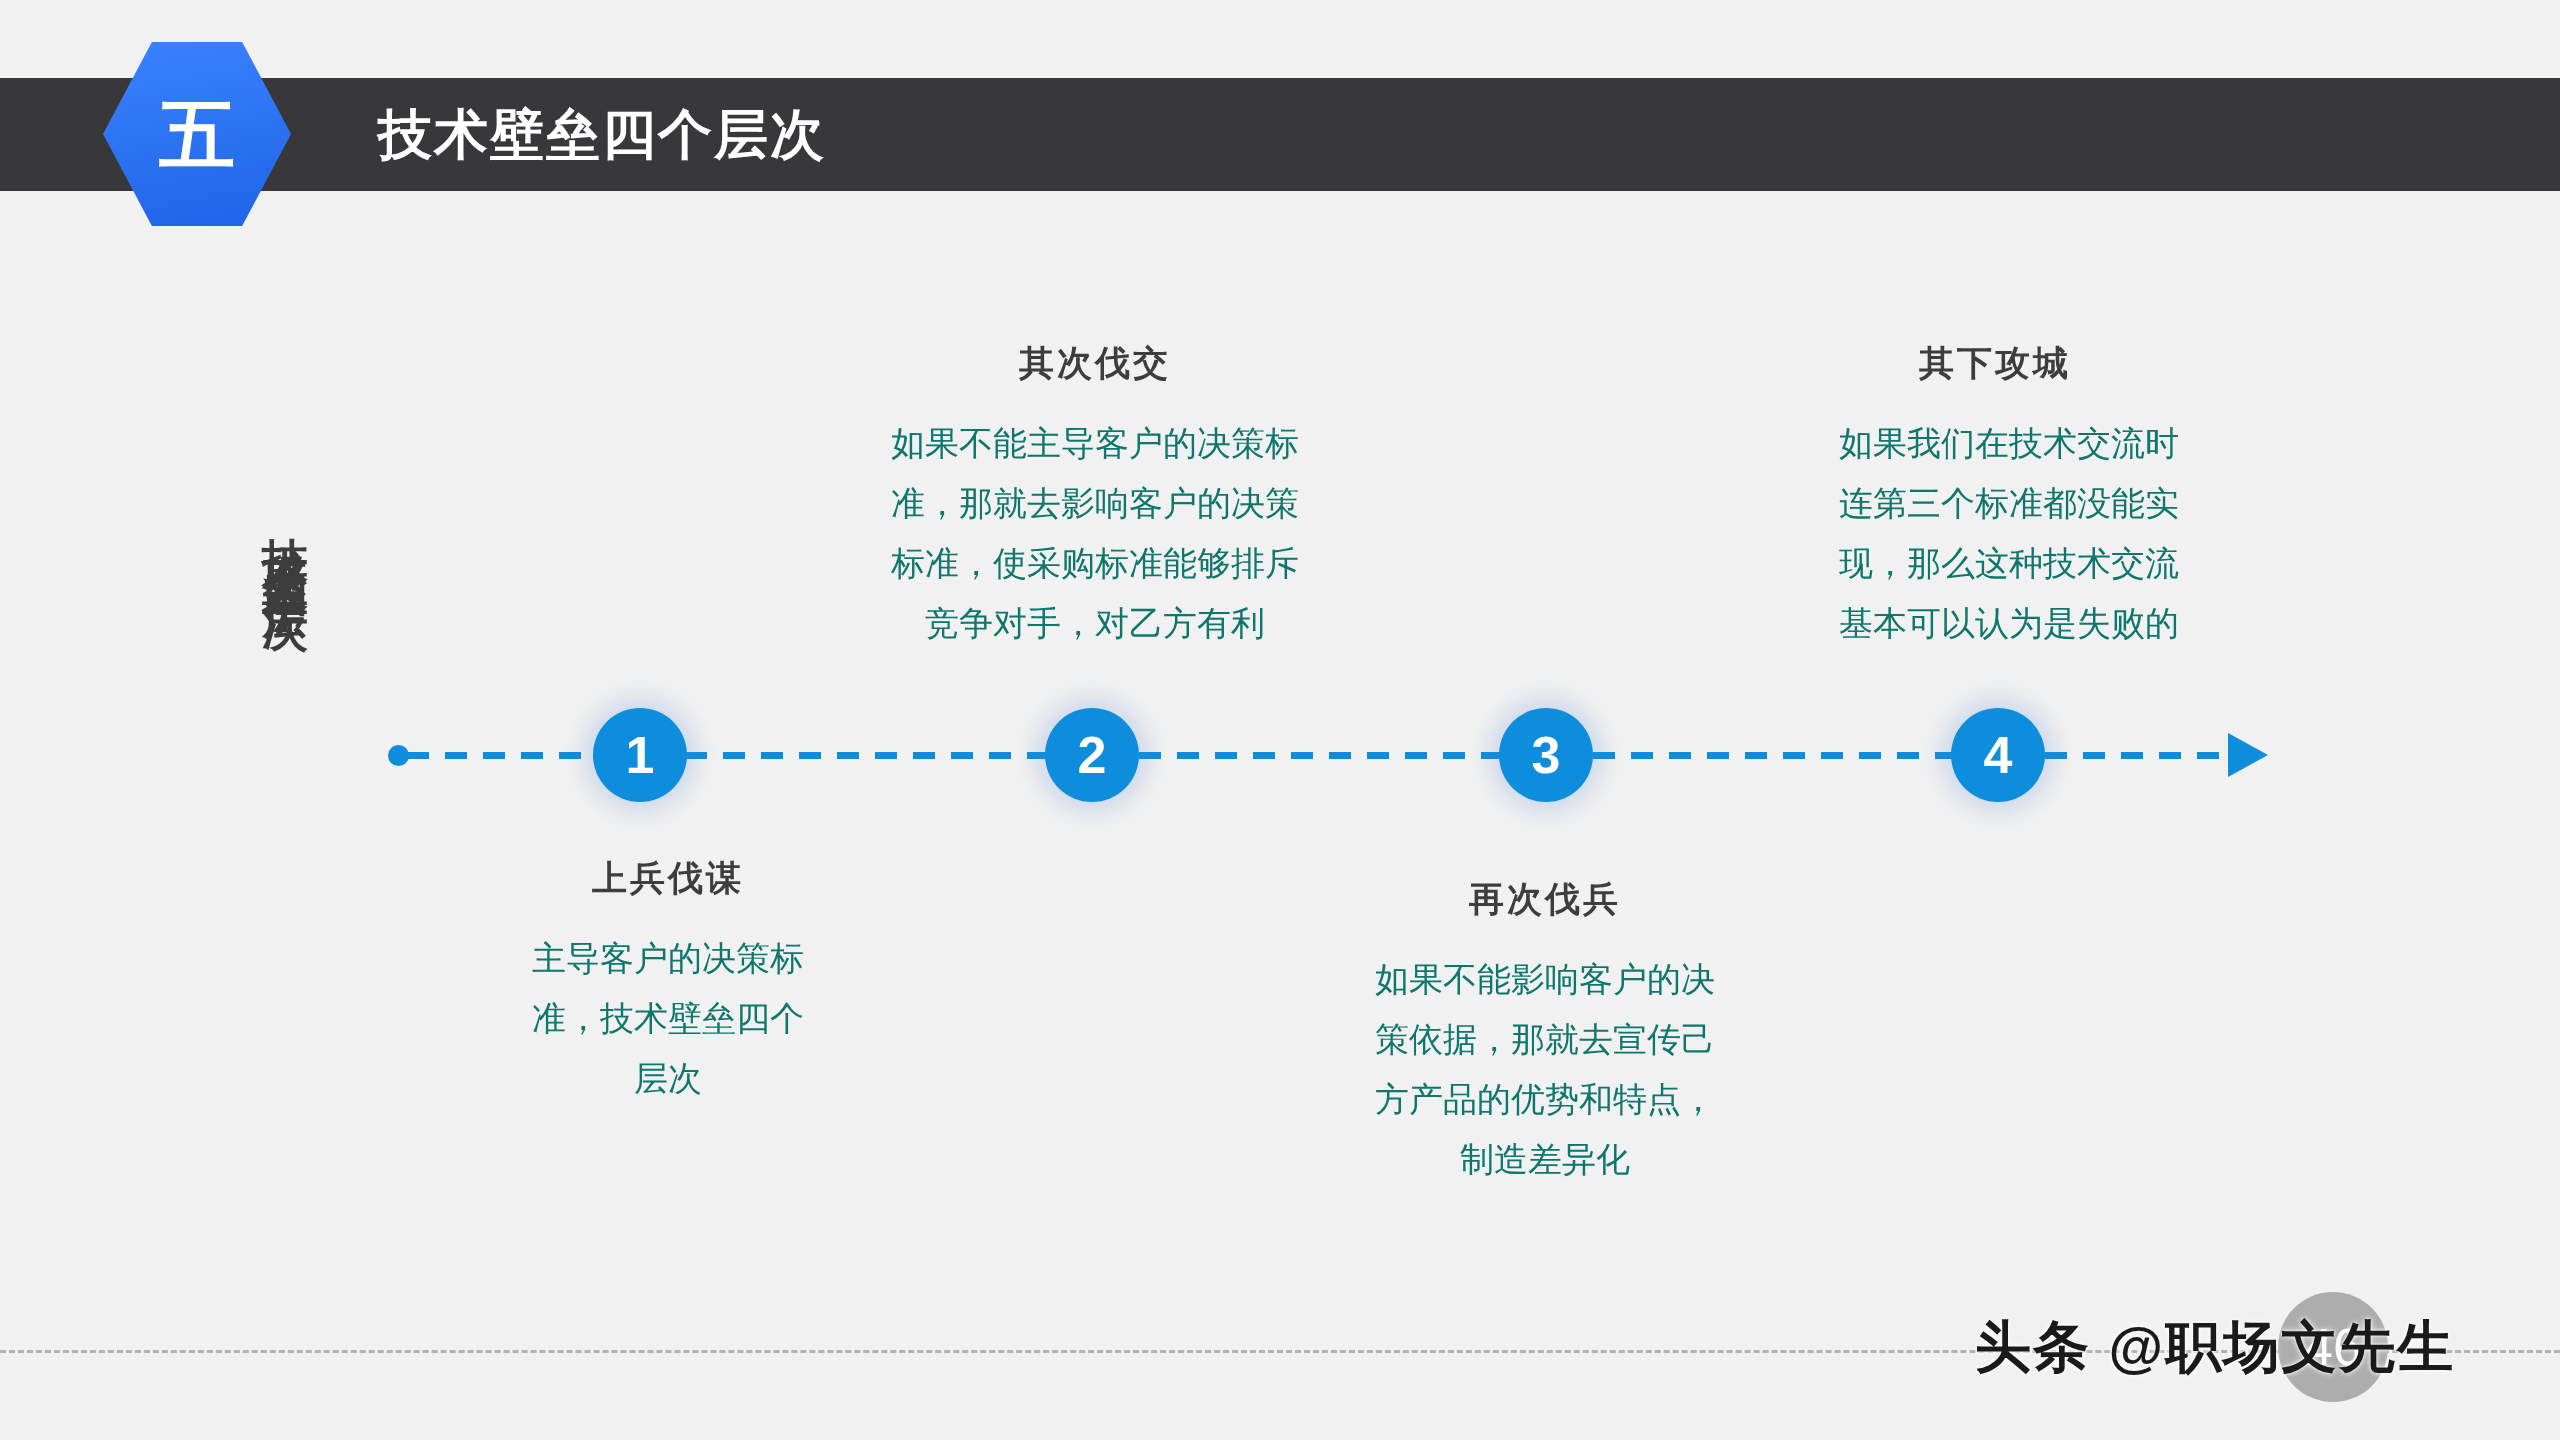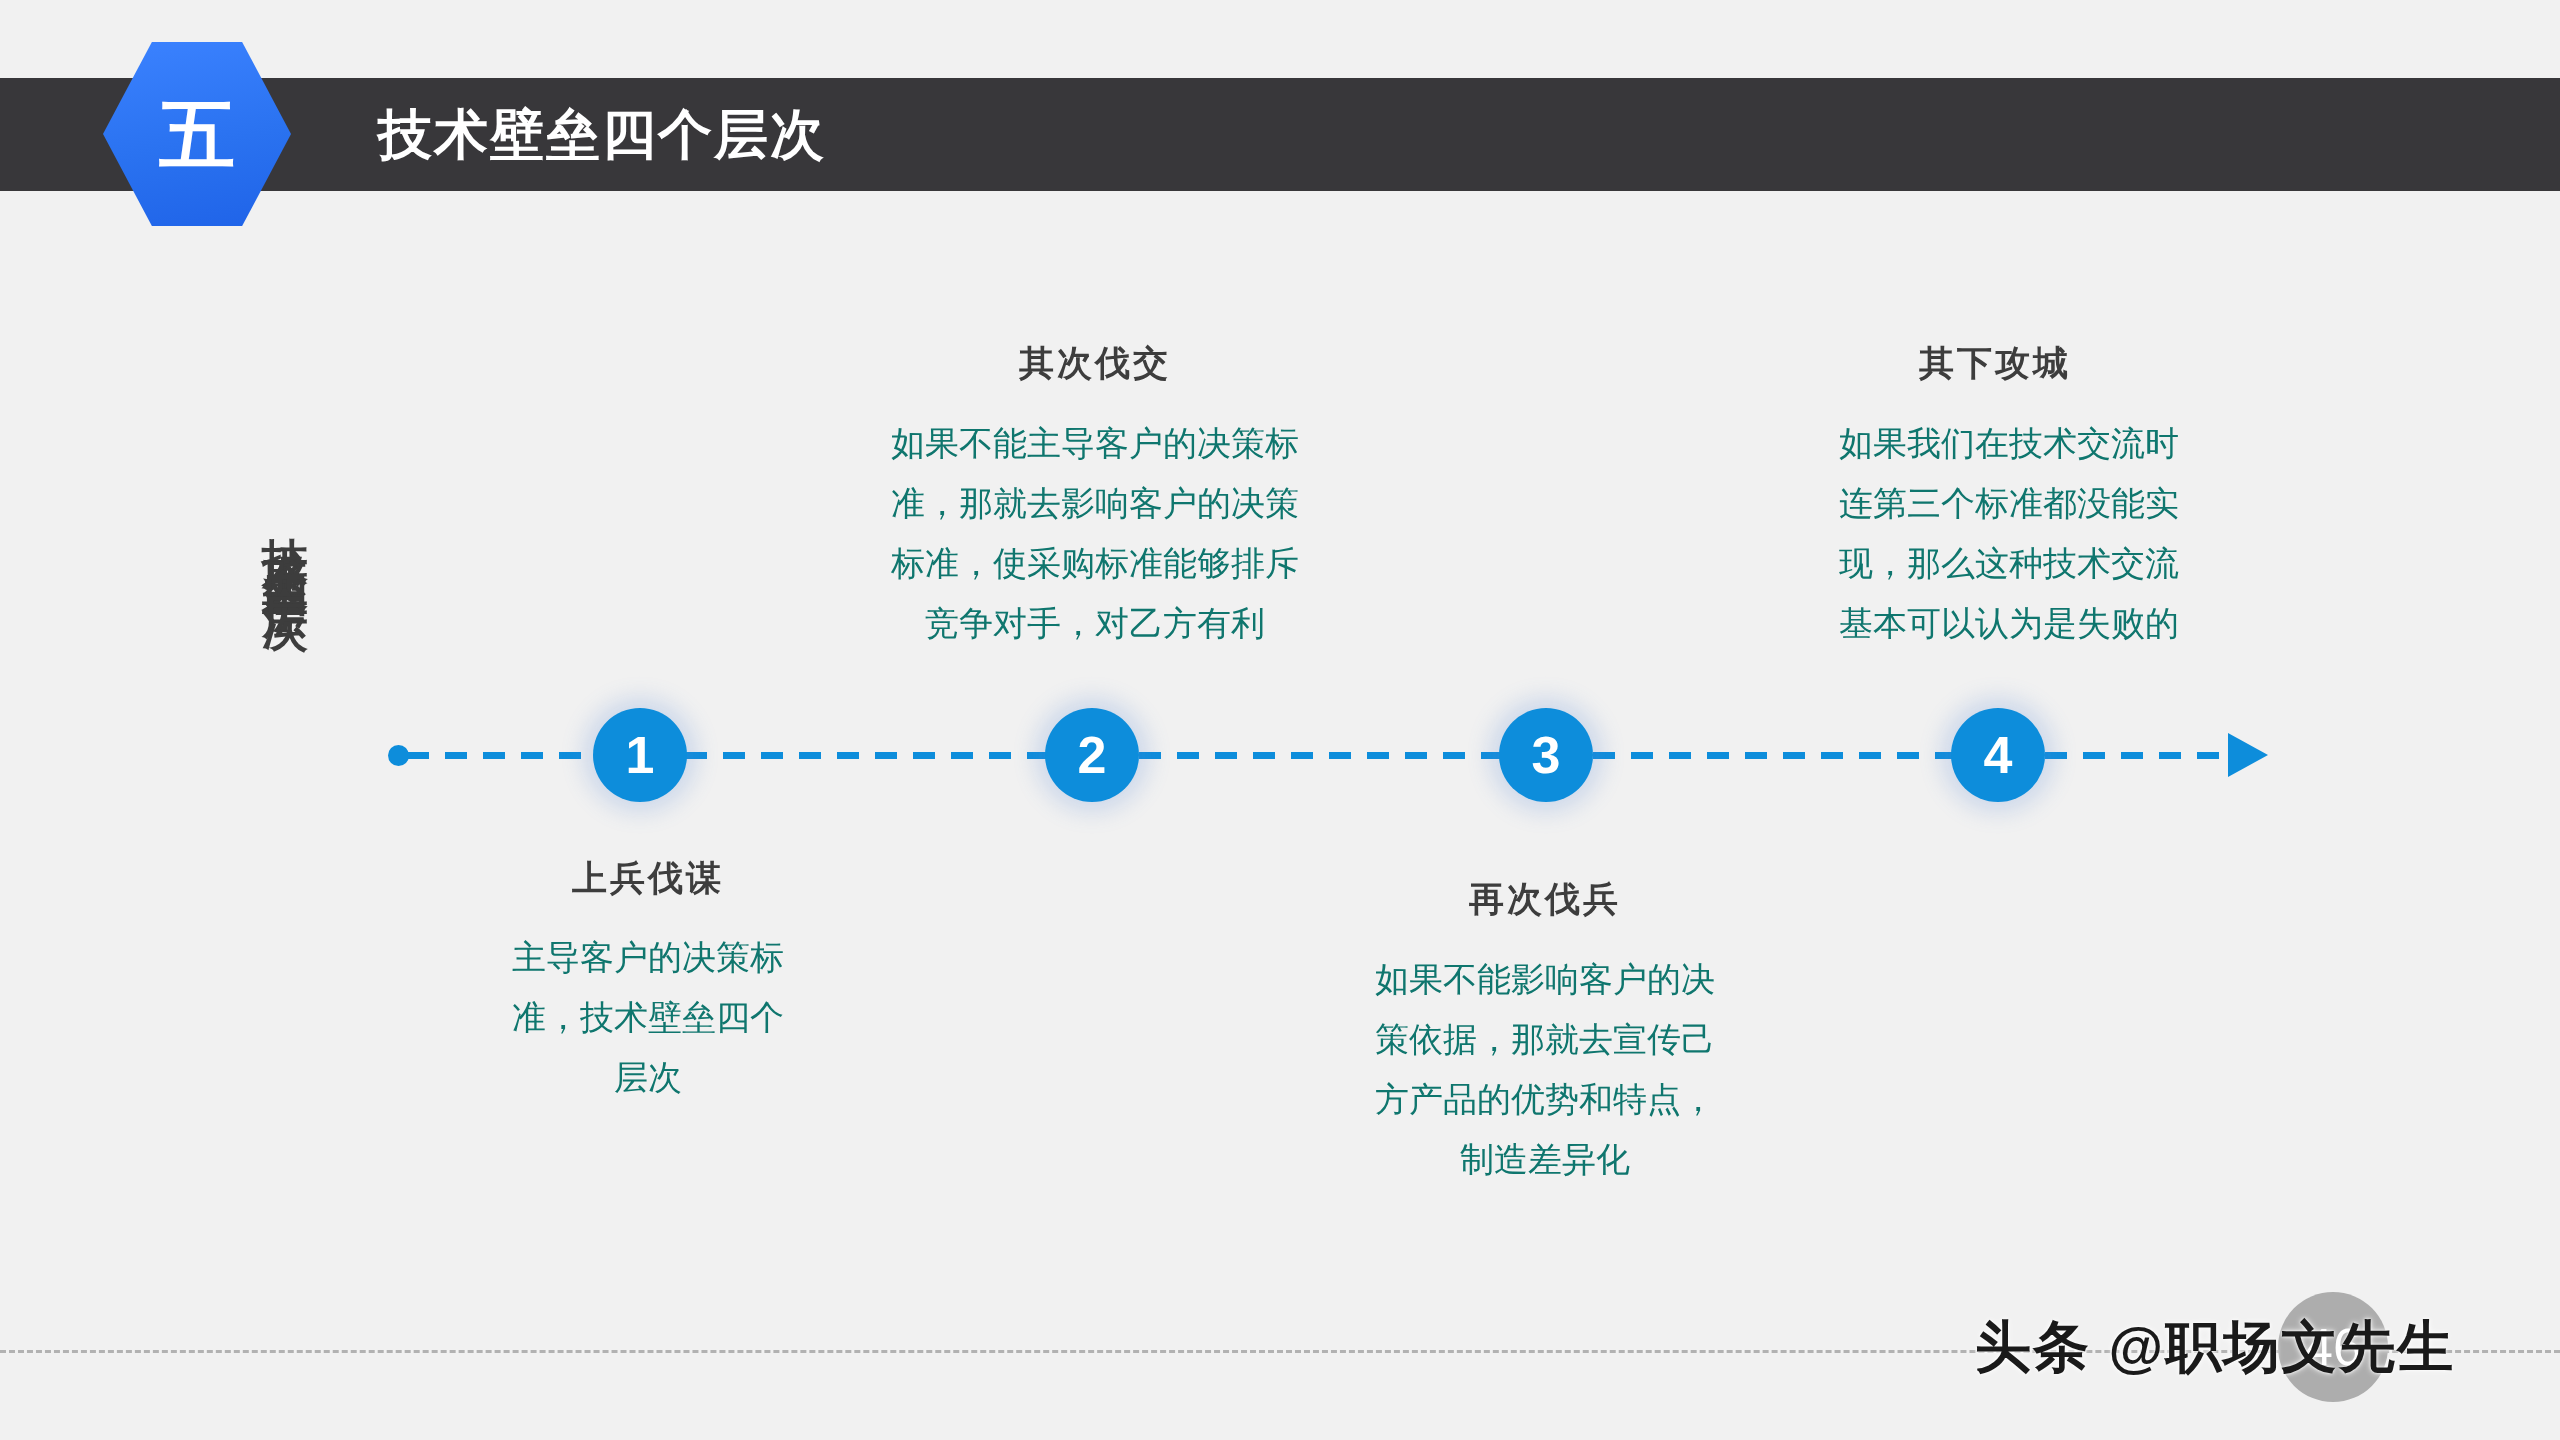--- a/index.html
+++ b/index.html
@@ -151,21 +151,21 @@
       <span>2</span>
     </div>
     <div class="node" style="left:1499px; top:708px;">
       <span>3</span>
     </div>
     <div class="node" style="left:1951px; top:708px;">
       <span>4</span>
     </div>
   </div>
 
-  <div class="step-block" style="left:498px; top:855px; width:300px;font-family:Liberation Serif, serif;">
+  <div class="step-block" style="left:518px; top:855px; width:300px;">
     <div class="step-title center">上兵伐谋</div>
     <div class="step-body center">主导客户的决策标准，技术壁垒四个层次</div>
   </div>
 
   <div class="step-block" style="left:885px; top:340px; width:420px;">
     <div class="step-title center">其次伐交</div>
     <div class="step-body center">如果不能主导客户的决策标准，那就去影响客户的决策标准，使采购标准能够排斥竞争对手，对乙方有利</div>
   </div>
 
   <div class="step-block" style="left:1370px; top:876px; width:350px;">

